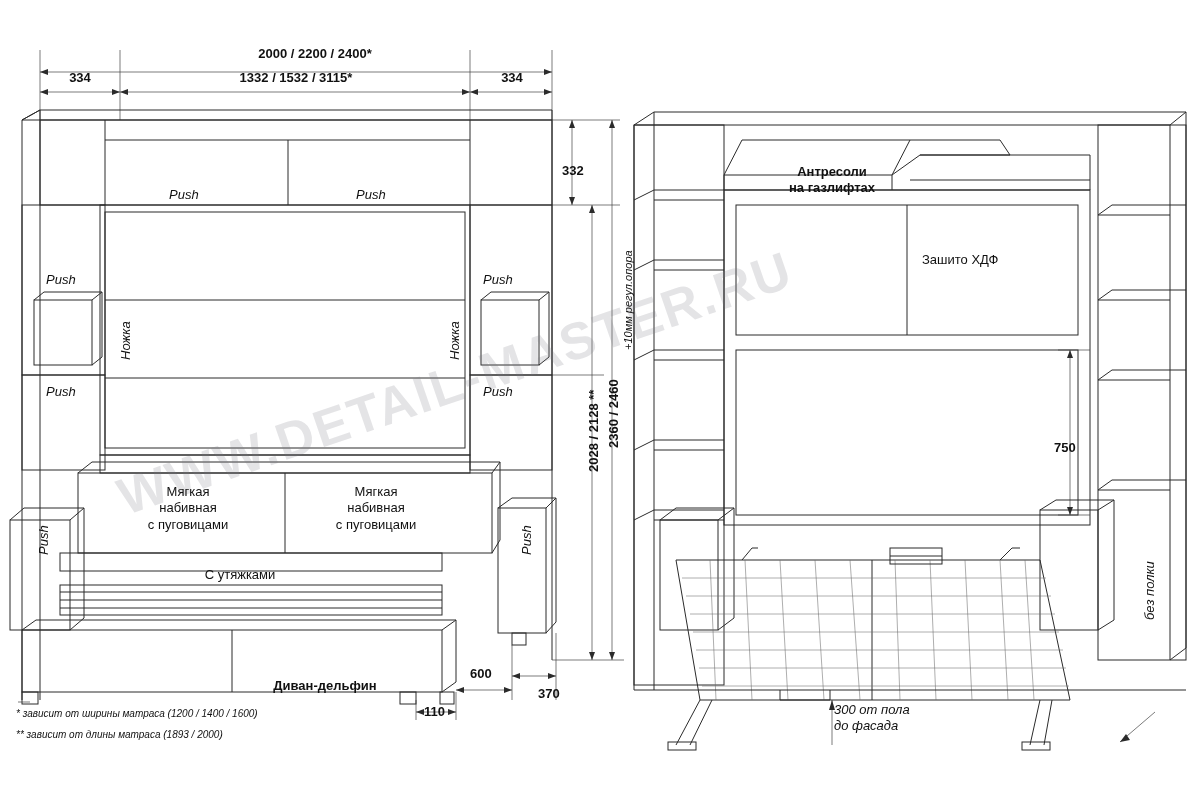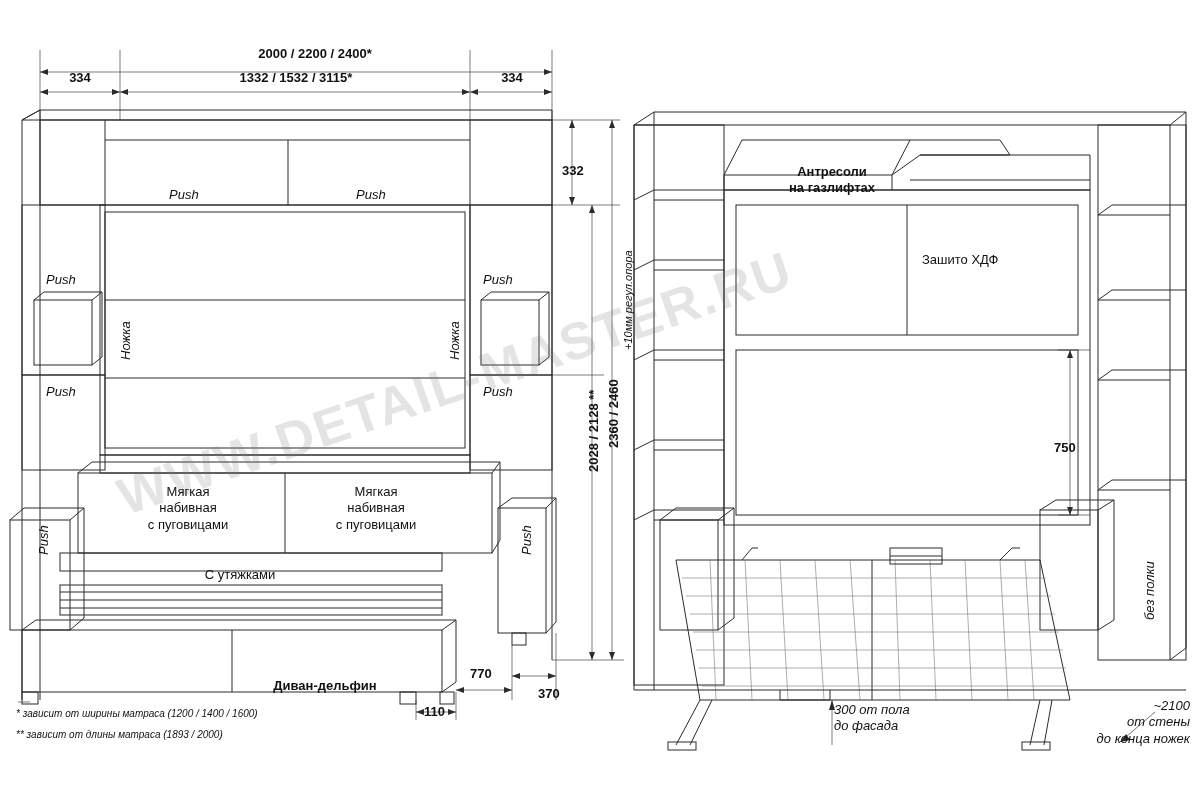--- a/index.html
+++ b/index.html
@@ -287,30 +287,27 @@
 с пуговицами</div>
   <div class="lbl c" style="left:150px;top:567px;width:180px;">С утяжками</div>
   <div class="lbl b c" style="left:230px;top:678px;width:190px;">Диван-дельфин</div>
 
   <div class="lbl b" style="left:562px;top:163px;">332</div>
   <div class="lbl b vert" style="left:586px;top:472px;transform:rotate(-90deg);">2028 / 2128 **</div>
   <div class="lbl b vert" style="left:606px;top:448px;transform:rotate(-90deg);">2360 / 2460</div>
   <div class="lbl it vert" style="left:622px;top:350px;transform:rotate(-90deg);font-size:11px;">+10мм регул.опора</div>
 
   <div class="lbl b" style="left:424px;top:704px;">110</div>
-  <div class="lbl b" style="left:470px;top:666px;">770</div>
+  <div class="lbl b" style="left:470px;top:666px;">600</div>
   <div class="lbl b" style="left:538px;top:686px;">370</div>
 
   <div class="lbl b c" style="left:742px;top:164px;width:180px;white-space:pre-line;">Антресоли
 на газлифтах</div>
   <div class="lbl" style="left:922px;top:252px;">Зашито ХДФ</div>
   <div class="lbl b" style="left:1054px;top:440px;">750</div>
   <div class="lbl it vert" style="left:1142px;top:620px;transform:rotate(-90deg);">без полки</div>
   <div class="lbl it" style="left:834px;top:702px;white-space:pre-line;">300 от пола
 до фасада</div>
-  <div class="lbl it" style="left:1062px;top:698px;white-space:pre-line;text-align:right;width:128px;">~2100
-от стены
-до конца ножек</div>
 
   <div class="note" style="left:16px;top:708px;">* зависит от ширины матраса (1200 / 1400 / 1600)</div>
   <div class="note" style="left:16px;top:729px;">** зависит от длины матраса (1893 / 2000)</div>
 
 </div>
 
 </body></html>

